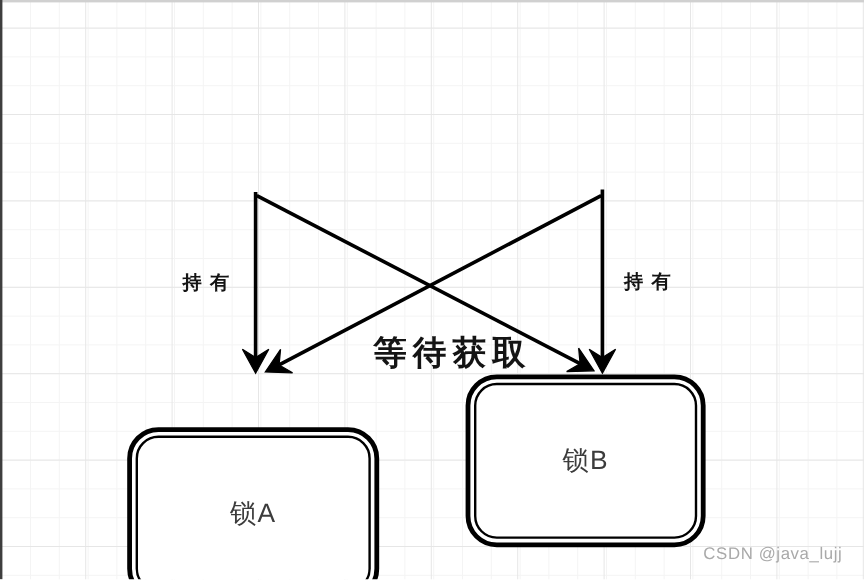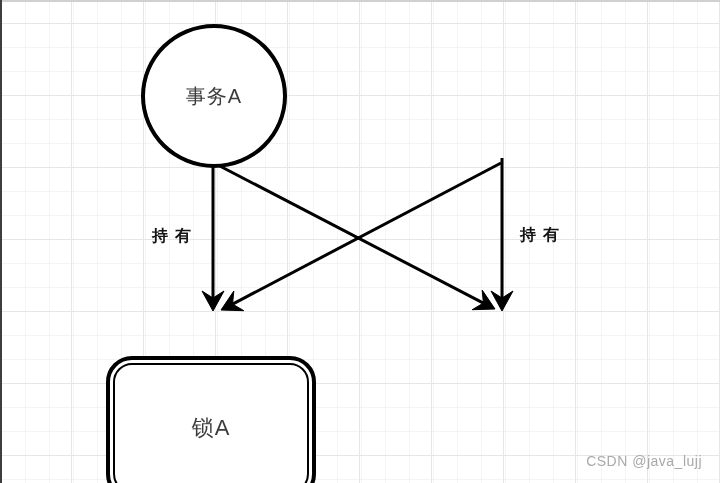--- a/index.html
+++ b/index.html
@@ -120,35 +120,38 @@
       <path class="edge-shaft" d="M214,163 L483.4,303.1"></path>
       <path class="edge-head" d="M495,309 L472.2,309.7 L483.4,303.1 L482.2,290.1 Z"></path>
     </g>
 
     <g>
       <path class="edge-shaft" d="M501,163 L232.6,304.1"></path>
       <path class="edge-head" d="M221,310 L233.8,291.1 L232.6,304.1 L243.8,310.7 Z"></path>
     </g>
   </svg>
 
-  <div class="node node-circle" style="left:141px; top:24px; width:146px; height:144px;">
-    <span class="node-label">事务A</span>
-  </div>
 
 
   <div class="node node-rect" style="left:106px; top:312px; width:210px; height:144px;margin-top:44px;">
     <div class="inner">
       <span class="node-label">锁A</span>
     </div>
   </div>
 
+  <div class="node node-rect" style="left:388px; top:312px; width:200px; height:144px;">
+    <div class="inner">
+      <span class="node-label">锁B</span>
+    </div>
+  </div>
 
   <div class="edge-label holds" style="left:135px; top:226px;">持有</div>
 
   <div class="edge-label holds" style="left:503px; top:225px;">持有</div>
 
+  <div class="edge-label waiting" style="left:292px; top:275px;">等待获取</div>
 
   <div class="watermark">CSDN @java_lujj</div>
 
   <div class="screen-edge-top"></div>
   <div class="screen-edge-left"></div>
 
 </div>
 
 </body></html>

